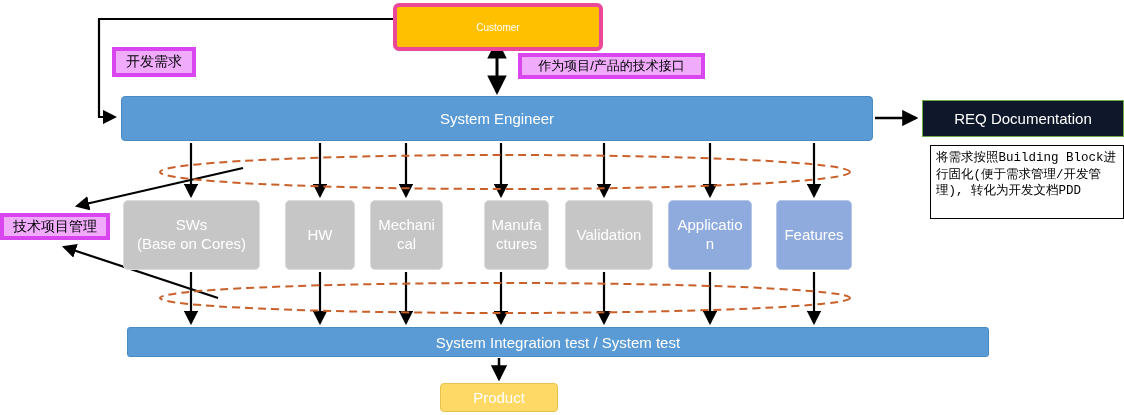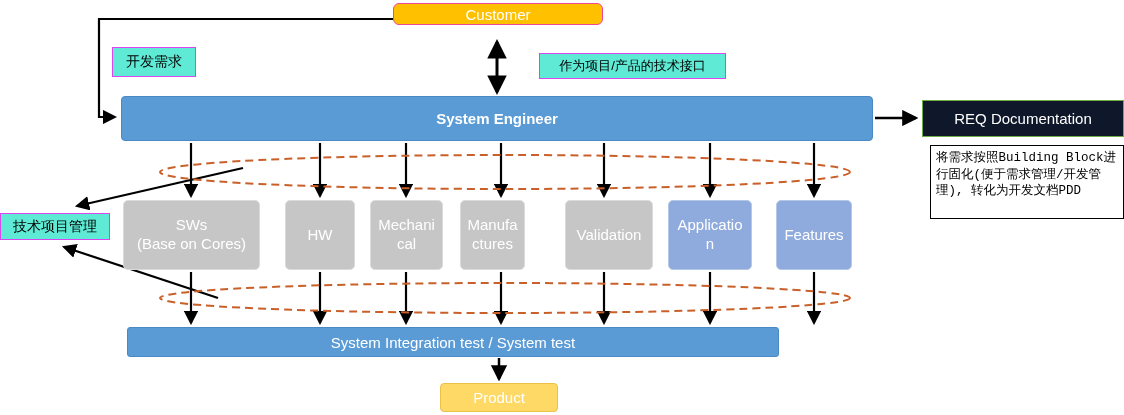--- a/index.html
+++ b/index.html
@@ -3,48 +3,48 @@
 <meta charset="utf-8">
 <style>
   * { margin:0; padding:0; box-sizing:border-box; }
   html,body { background:#ffffff; }
   body { font-family:"Liberation Sans","DejaVu Sans",sans-serif; }
   .canvas { position:relative; width:1124px; height:415px; background:#fff; overflow:hidden; }
 
   .node { position:absolute; display:flex; align-items:center; justify-content:center;
           text-align:center; }
 
-  .customer { left:393px; top:3px; width:210px; height:22px; background:#FFC000;
-              border:1px solid #ec4899; border-radius:6px; color:#fff; font-size:15px; }
+  .customer { left:393px; top:3px; width:210px; height:48px; background:#FFC000;
+              border:4px solid #ec4899; border-radius:6px; color:#fff; font-size:10px; }
 
-  .label-box { background:#5eead4; border:1px solid #d946ef; color:#000; font-size:14px;
+  .label-box { background:#f0abfc; border:4px solid #d946ef; color:#000; font-size:14px;
                padding:2px 8px; }
   .dev-req   { left:112px; top:47px; width:84px;  height:30px; }
-  .tech-if   { left:518px; top:53px; width:187px; height:26px; font-size:13px;margin-left:21px; }
+  .tech-if   { left:518px; top:53px; width:187px; height:26px; font-size:13px; }
   .tech-pm   { left:0px;   top:213px; width:110px; height:27px; }
 
   .se-bar { left:121px; top:96px; width:752px; height:45px; background:#5B9BD5;
-            border:1px solid #4A8AC4; border-radius:4px; color:#fff; font-size:15px;font-weight:bold; }
+            border:1px solid #4A8AC4; border-radius:4px; color:#fff; font-size:15px; }
 
   .req-doc { left:922px; top:100px; width:202px; height:37px; background:#0f172a;
              border:1px solid #70AD47; color:#fff; font-size:15px; }
 
   .req-note { left:930px; top:145px; width:194px; height:74px; background:#fff;
               border:1px solid #000; color:#000; font-size:12.5px; line-height:1.32;
               text-align:left; align-items:flex-start; justify-content:flex-start;
               padding:4px 5px; display:block;font-family:Liberation Mono, monospace; }
 
   .module { top:200px; height:70px; border-radius:5px; color:#fff; font-size:15px;
             padding:3px 5px; line-height:1.25; }
   .module span { white-space:pre-line; overflow-wrap:break-word; word-break:break-word;
                  display:block; width:100%; }
   .gray { background:#C6C6C6; border:1px solid #DBDBDB; }
   .blue { background:#8FAADC; border:1px solid #B4C7E7; }
 
-  .int-bar { left:127px; top:327px; width:652px; height:30px; background:#5B9BD5;
+  .int-bar { left:127px; top:327px; width:862px; height:30px; background:#5B9BD5;
              border:1px solid #4A8AC4; border-radius:3px; color:#fff; font-size:15px; }
 
   .product { left:440px; top:383px; width:118px; height:29px; background:#FFD966;
              border:1px solid #E8C24A; border-radius:4px; color:#fff; font-size:15px; }
 
   svg.overlay { position:absolute; left:0; top:0; width:1124px; height:415px;
                 pointer-events:none; }
 </style>
 </head>
 <body>
@@ -120,21 +120,21 @@
   <div class="node module gray" style="left:123px; width:137px;">
     <span>SWs
 (Base on Cores)</span>
   </div>
   <div class="node module gray" style="left:285px; width:70px;">
     <span>HW</span>
   </div>
   <div class="node module gray" style="left:370px; width:73px;">
     <span>Mechanical</span>
   </div>
-  <div class="node module gray" style="left:460px; width:65px;">
+  <div class="node module gray" style="left:484px; width:65px;">
     <span>Manufactures</span>
   </div>
   <div class="node module gray" style="left:565px; width:88px;">
     <span>Validation</span>
   </div>
   <div class="node module blue" style="left:668px; width:84px;">
     <span>Application</span>
   </div>
   <div class="node module blue" style="left:776px; width:76px;justify-content:center;">
     <span>Features</span>

